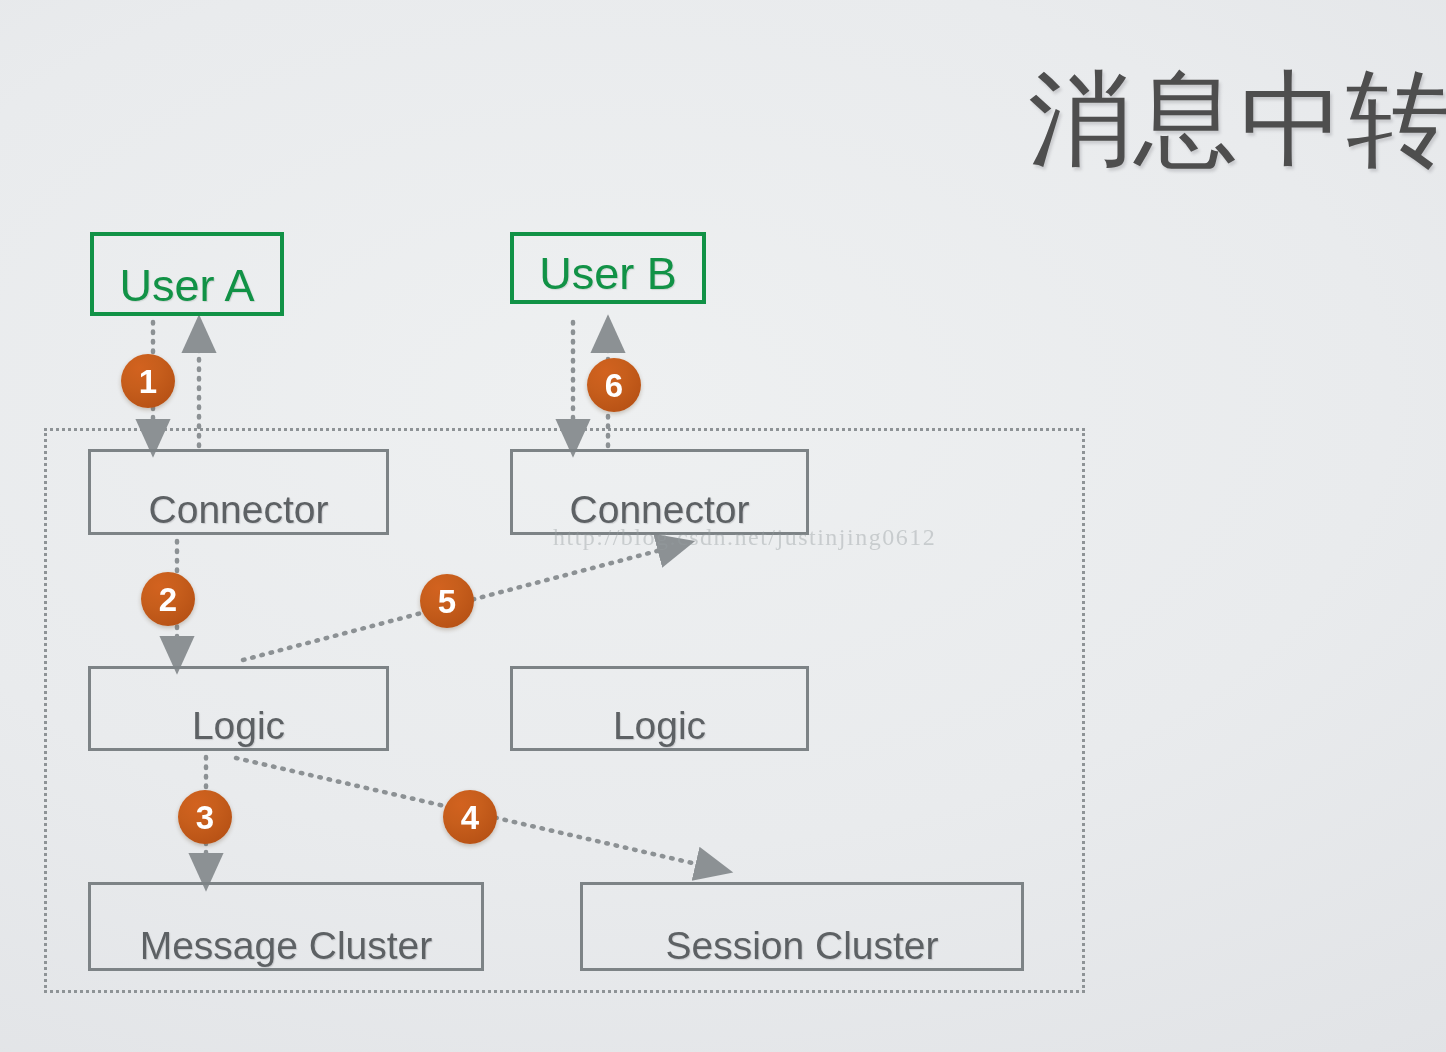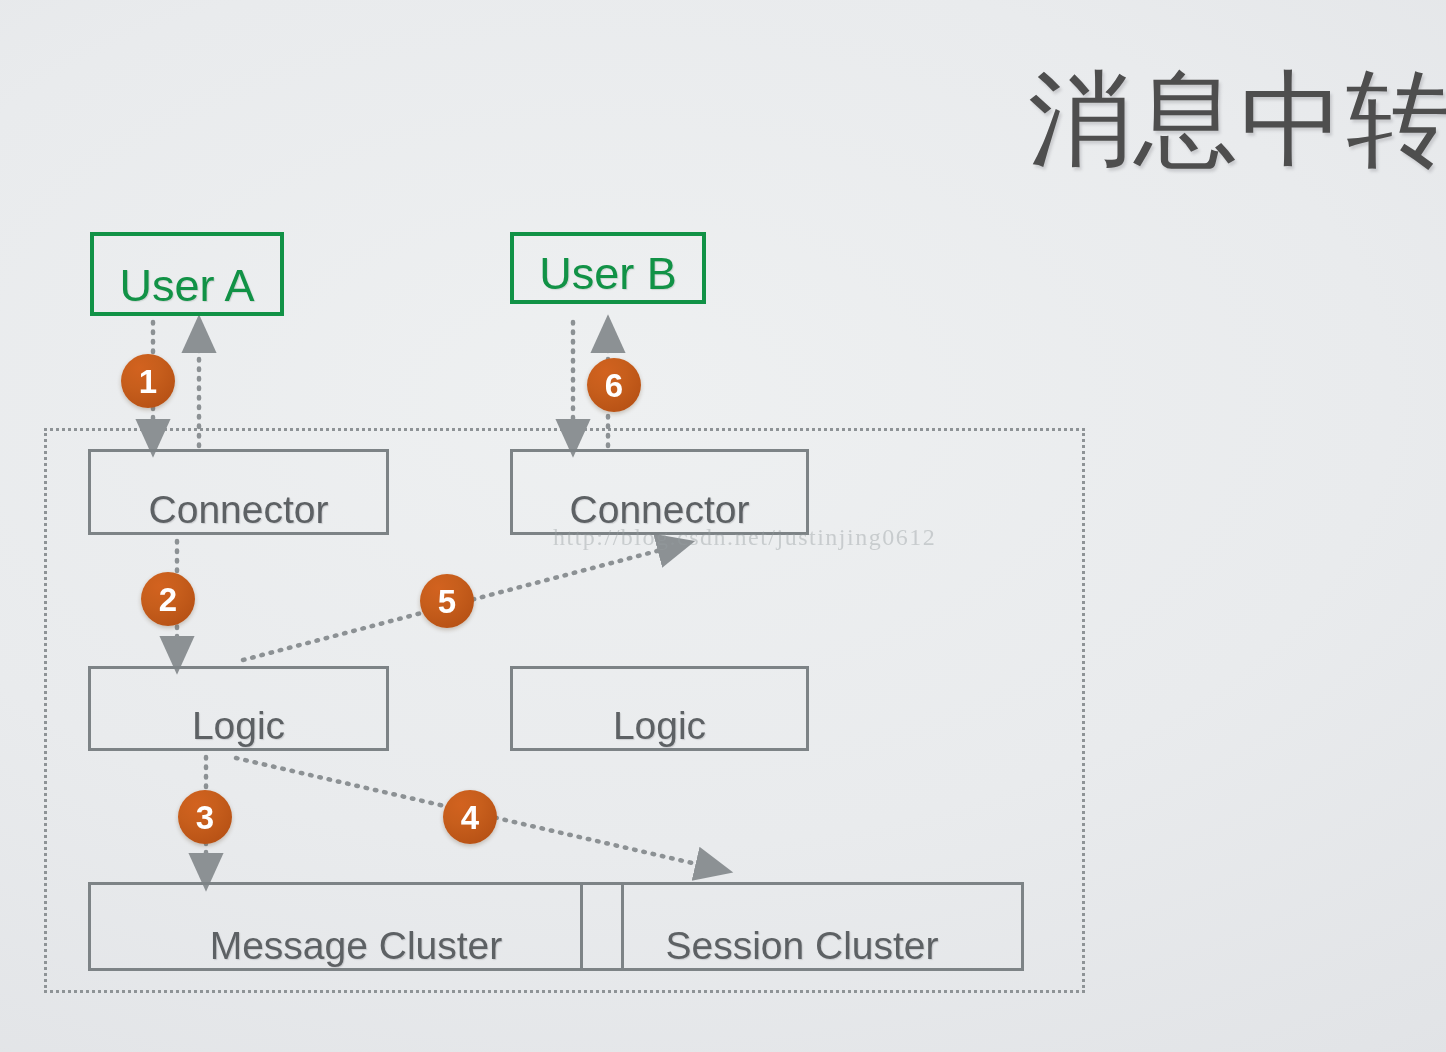--- a/index.html
+++ b/index.html
@@ -75,21 +75,21 @@
     color: #119246;
     text-shadow: 1px 1px 1px rgba(130,150,140,0.3);
   }
   
   #node-user-a      { left: 90px;  top: 232px; width: 194px; height: 84px; }
   #node-user-b      { left: 510px; top: 232px; width: 196px; height: 72px; }
   #node-connector-a { left: 88px;  top: 449px; width: 301px; height: 86px; }
   #node-connector-b { left: 510px; top: 449px; width: 299px; height: 86px; }
   #node-logic-a     { left: 88px;  top: 666px; width: 301px; height: 85px; }
   #node-logic-b     { left: 510px; top: 666px; width: 299px; height: 85px; }
-  #node-message-cluster { left: 88px;  top: 882px; width: 536px; height: 89px; }
+  #node-message-cluster { left: 88px;  top: 882px; width: 396px; height: 89px; }
   #node-session-cluster { left: 580px; top: 882px; width: 444px; height: 89px; }
 
   
   #arrows {
     position: absolute;
     left: 0;
     top: 0;
     width: 1446px;
     height: 1052px;
     pointer-events: none;

